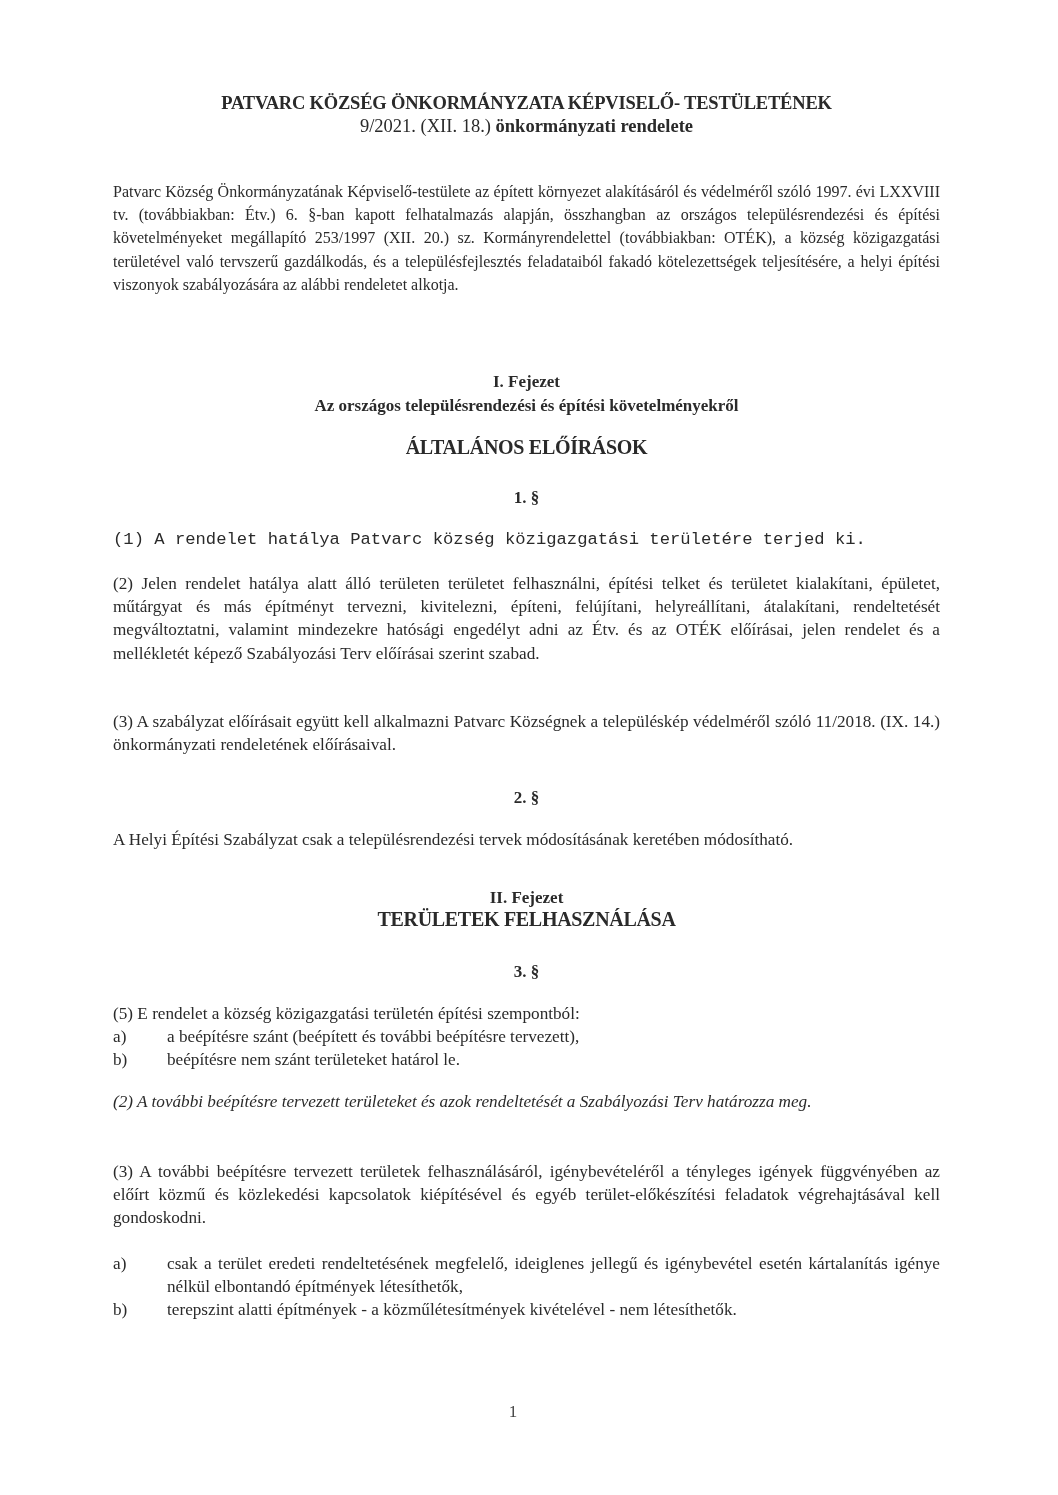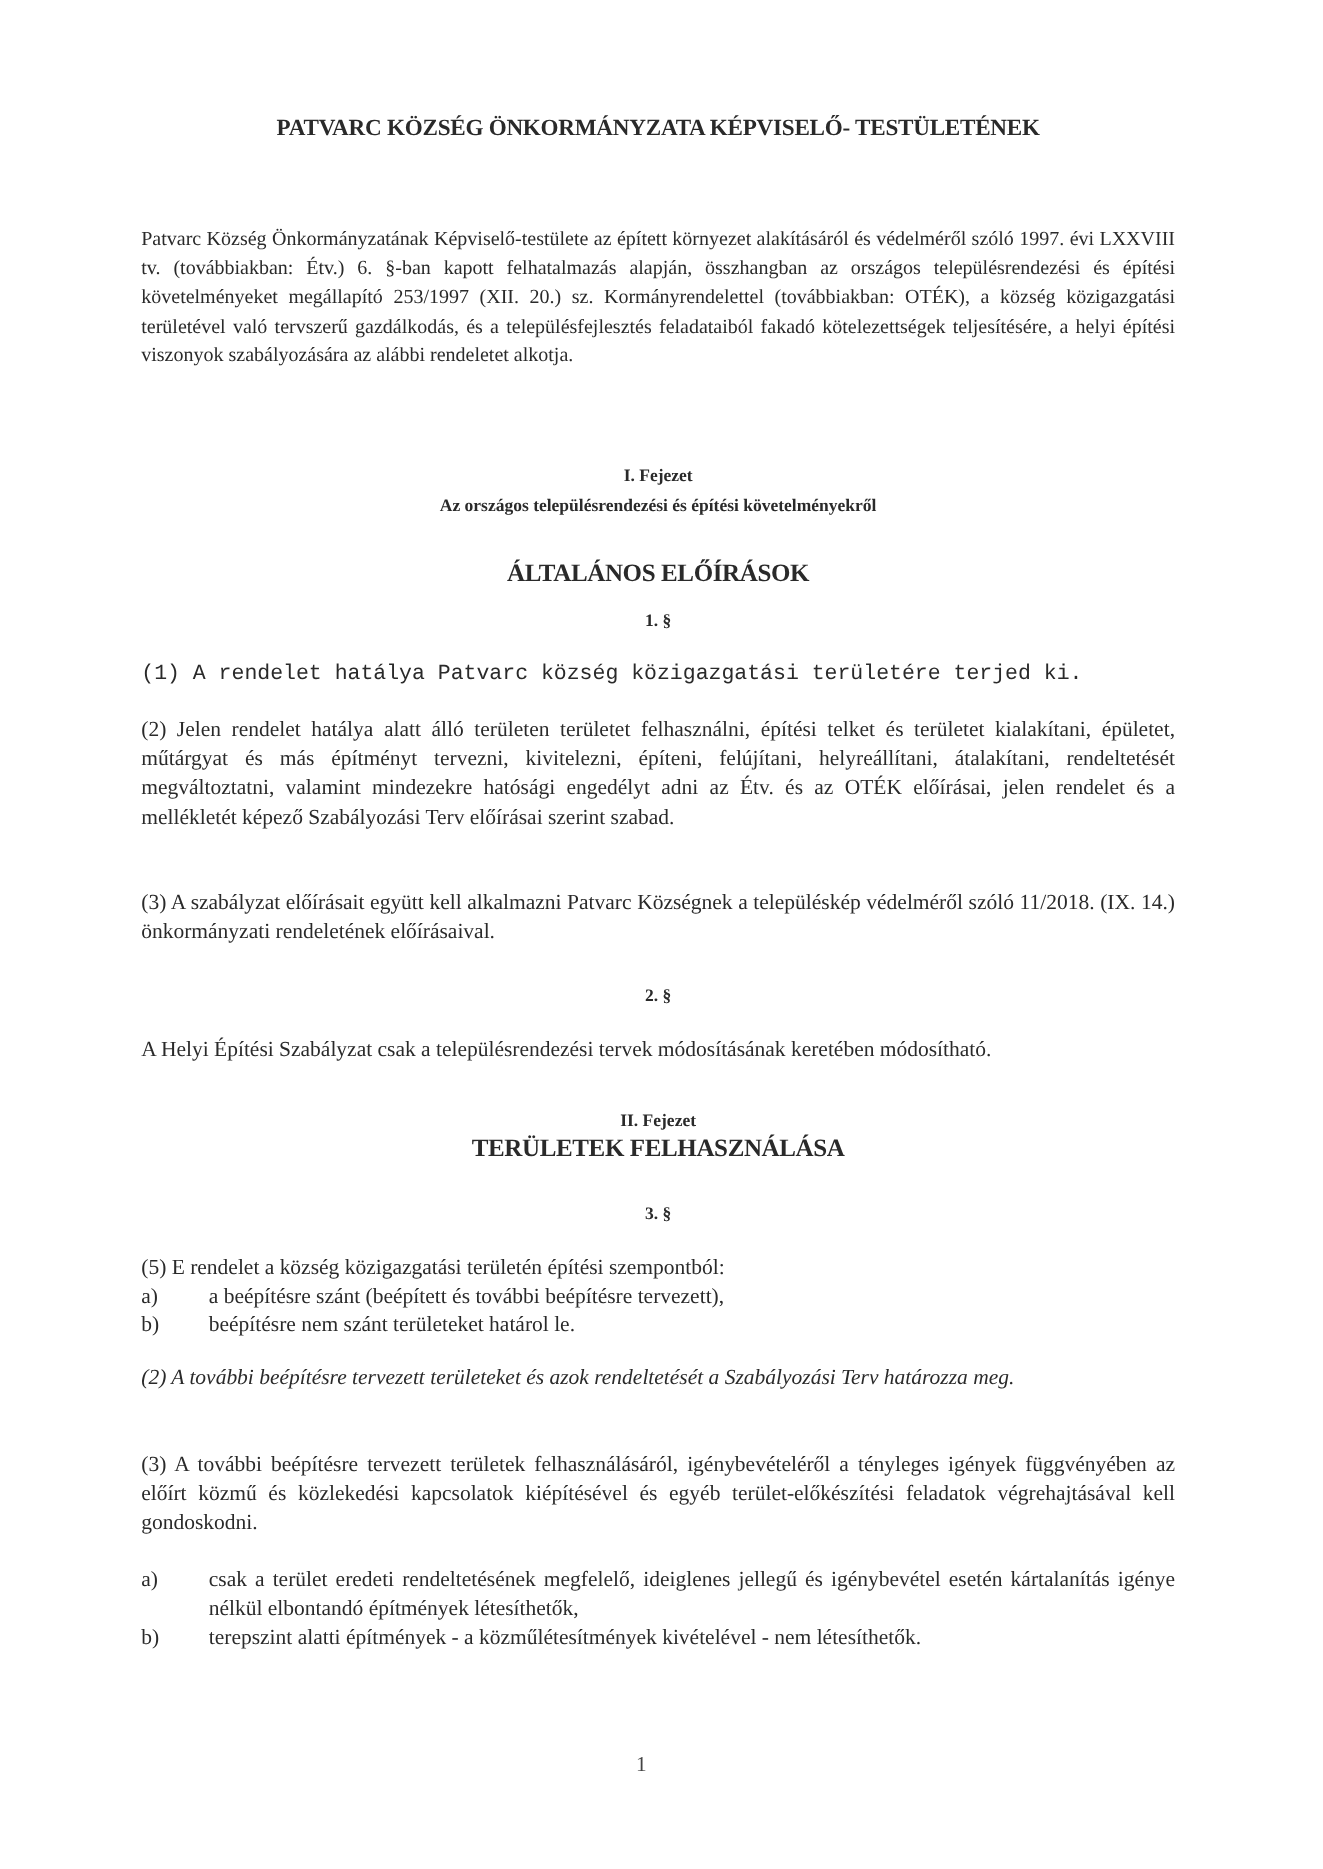--- a/index.html
+++ b/index.html
@@ -45,21 +45,21 @@
     font-size: 16px;
     line-height: 23.2px;
     text-align: justify;
     text-align-last: left;
   }
   .centered {
     position: absolute;
     left: 0;
     width: 827px;
     text-align: center;
-    font-size: 14px;
+    font-size: 17px;
     line-height: 23px;
   }
   .bold { font-weight: bold; }
   .heading-caps {
     font-size: 20px;
     font-weight: bold;
     letter-spacing: -0.3px;
   }
   .para {
     position: absolute;
@@ -100,27 +100,30 @@
     color: #444;
   }
 </style>
 </head>
 <body>
 
 <div class="page">
 
   <div class="title-block">
     <div class="title-line-1">PATVARC KÖZSÉG ÖNKORMÁNYZATA KÉPVISELŐ- TESTÜLETÉNEK</div>
+    <div class="title-line-2">
+      <span>9/2021. (XII. 18.) </span><span class="bold">önkormányzati rendelete</span>
+    </div>
   </div>
 
   <div class="preamble">Patvarc Község Önkormányzatának Képviselő-testülete az épített környezet alakításáról és védelméről szóló 1997. évi LXXVIII tv. (továbbiakban: Étv.) 6. §-ban kapott felhatalmazás alapján, összhangban az országos településrendezési és építési követelményeket megállapító 253/1997 (XII. 20.) sz. Kormányrendelettel (továbbiakban: OTÉK), a község közigazgatási területével való tervszerű gazdálkodás, és a településfejlesztés feladataiból fakadó kötelezettségek teljesítésére, a helyi építési viszonyok szabályozására az alábbi rendeletet alkotja.</div>
 
   <div class="centered bold" style="top:370px;">I. Fejezet</div>
   <div class="centered bold" style="top:394px;">Az országos településrendezési és építési követelményekről</div>
-  <div class="centered heading-caps" style="top:436px;margin-top:12px;">ÁLTALÁNOS ELŐÍRÁSOK</div>
+  <div class="centered heading-caps" style="top:436px;">ÁLTALÁNOS ELŐÍRÁSOK</div>
 
   <div class="centered bold" style="top:486px;">1. §</div>
 
   <div class="para" style="top:528px;font-family:Liberation Mono, monospace;">(1) A rendelet hatálya Patvarc község közigazgatási területére terjed ki.</div>
   <div class="para" style="top:572px;">(2) Jelen rendelet hatálya alatt álló területen területet felhasználni, építési telket és területet kialakítani, épületet, műtárgyat és más építményt tervezni, kivitelezni, építeni, felújítani, helyreállítani, átalakítani, rendeltetését megváltoztatni, valamint mindezekre hatósági engedélyt adni az Étv. és az OTÉK előírásai, jelen rendelet és a mellékletét képező Szabályozási Terv előírásai szerint szabad.</div>
   <div class="para" style="top:710px;">(3) A szabályzat előírásait együtt kell alkalmazni Patvarc Községnek a településkép védelméről szóló 11/2018. (IX. 14.) önkormányzati rendeletének előírásaival.</div>
 
   <div class="centered bold" style="top:786px;">2. §</div>
   <div class="para" style="top:828px;">A Helyi Építési Szabályzat csak a településrendezési tervek módosításának keretében módosítható.</div>
 

